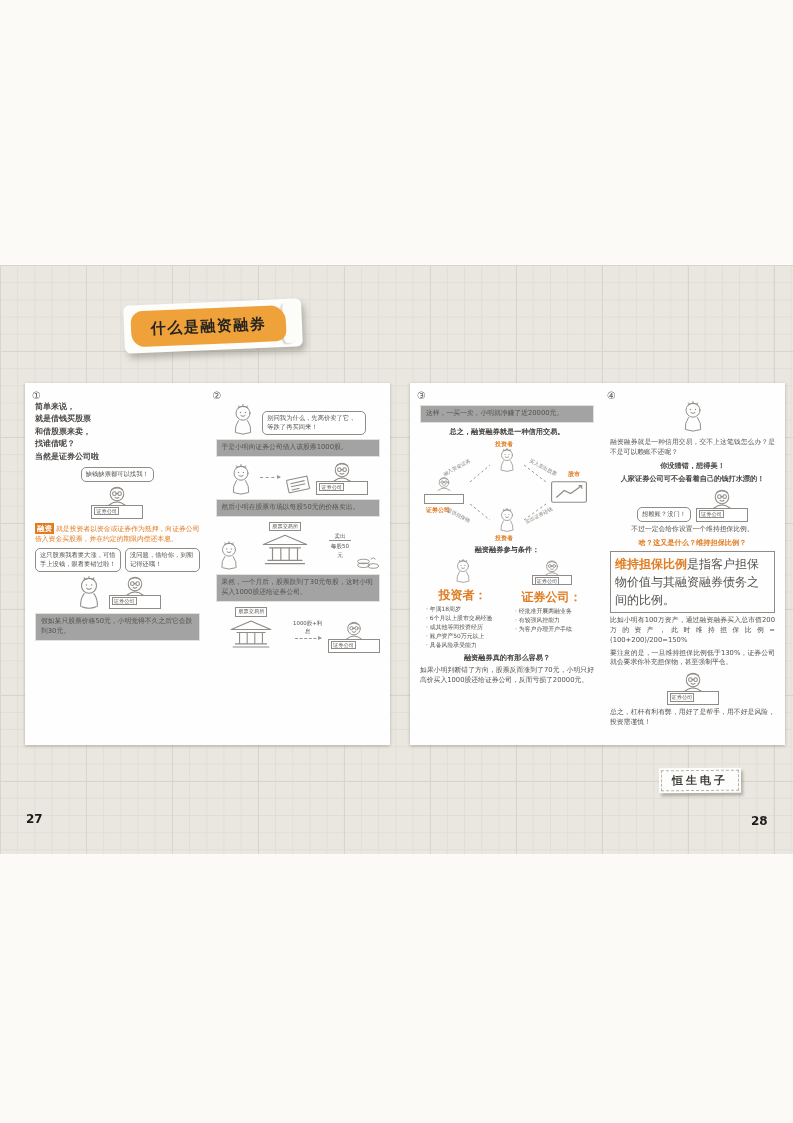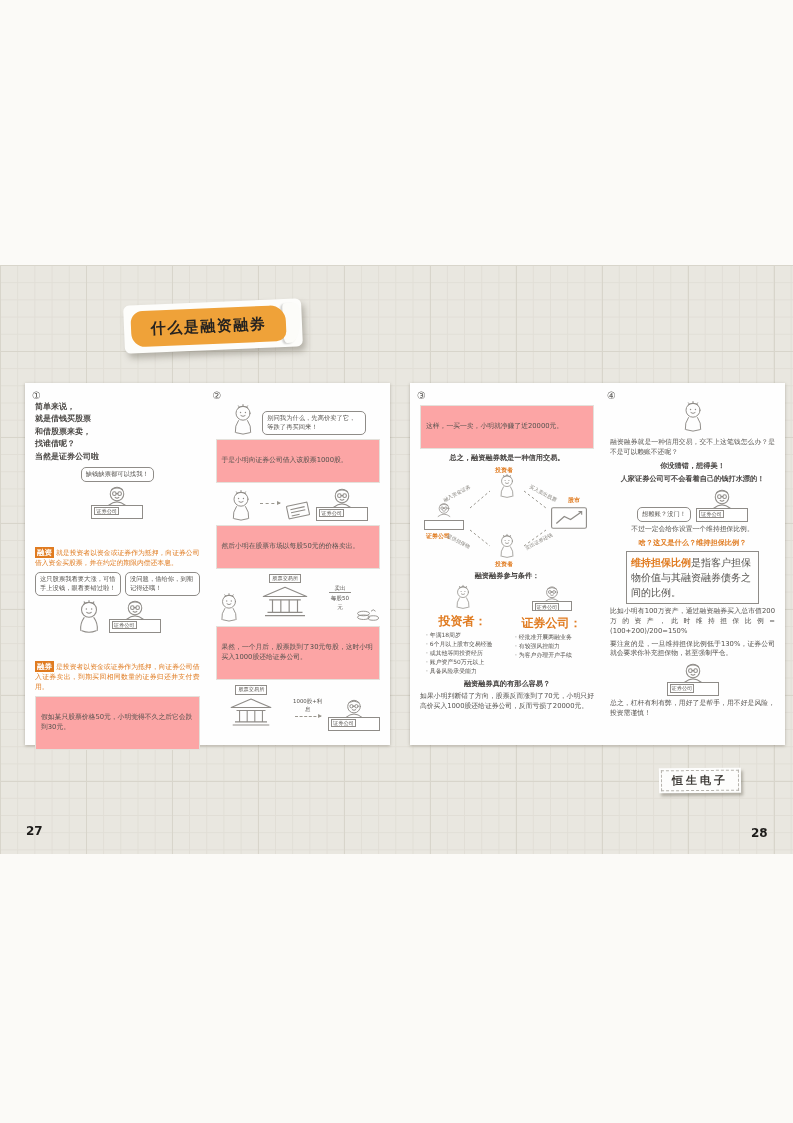--- a/index.html
+++ b/index.html
@@ -39,26 +39,26 @@
 
   .center { text-align:center; }
   .intro { font-size:8px; font-weight:bold; color:#4b4845;
            line-height:1.55; margin-bottom:4px; }
 
   .bubble { display:inline-block; border:1px solid #8f8c88; border-radius:5px;
     background:#fff; padding:2px 4px; font-size:6.3px; line-height:1.4;
     color:#55524e; text-align:left; max-width:86px; }
   .bubble.wide { max-width:104px; }
 
-  .graybox { background:#fca5a5; border:1px solid #e4e1db; padding:16px 5px;
+  .graybox { background:#a3a3a3; border:1px solid #e4e1db; padding:3px 5px;
     font-size:6.8px; color:#55524e; margin:4px 0; }
 
   .def { font-size:6.8px; color:#e07b20; line-height:1.5; margin:4px 0; text-align:justify; }
   .term { display:inline-block; background:#e07b20; color:#fff; font-weight:bold;
-    font-size:7.5px; padding:0 2px; margin-right:2px;margin-top:24px; }
+    font-size:7.5px; padding:0 2px; margin-right:2px; }
 
   .bold-c   { text-align:center; font-weight:bold; color:#454240; font-size:7.2px; margin:3px 0; }
   .orange-c { text-align:center; font-weight:bold; color:#e07b20; font-size:7.2px; margin:3px 0; }
   .para { font-size:6.8px; color:#55524e; text-align:justify; margin:3px 0; }
 
   .scene { display:flex; justify-content:center; align-items:flex-end; gap:5px; margin:3px 0; }
   .scene svg { flex:0 0 auto; }
   .desk { display:inline-block; text-align:center; }
   .desk svg { display:block; margin:0 auto -1px; }
   .desk-front { width:52px; height:14px; border:1px solid #8f8c88; background:#fff; position:relative; }
@@ -88,31 +88,31 @@
   .diag-node { position:absolute; text-align:center; }
   .mini-desk { width:40px; height:10px; border:1px solid #8f8c88; background:#fff; margin:0 auto; }
 
   .cond-cols { display:flex; gap:4px; margin:1px 0 2px; }
   .cond-col { flex:1; text-align:center; }
   .cond-label { color:#e07b20; font-weight:bold; font-size:12px; margin:1px 0; }
   .cond-col ul { list-style:none; font-size:5.9px; line-height:1.5;
     color:#55524e; text-align:left; padding-left:6px; }
   .cond-col li::before { content:"· "; }
 
-  .kv-box { border:1px solid #8f8c88; padding:3px 4px; font-size:10px;
-    line-height:1.5; margin:3px 16px; color:#55524e; }
+  .kv-box { border:1px solid #8f8c88; padding:3px 4px; font-size:12px;
+    line-height:1.5; margin:3px 0; color:#55524e; }
   .kv-box .lead { color:#e07b20; font-weight:bold; }
 
   
   .badge { position:absolute; left:659px; top:768px; width:82px; height:25px;
     background:#fdfdfc; box-shadow:2px 3px 3px rgba(95,90,75,.4); transform:rotate(-.5deg); }
   .badge-inner { position:absolute; inset:2px; border:1px dashed #b5b2ac;
     display:flex; align-items:center; justify-content:center;
     font-size:11px; font-weight:bold; letter-spacing:3px; color:#3f3c38; }
-  .pageno { position:absolute; font-size:12px; font-weight:bold; color:#1d1c1a;margin-top:12px; }
+  .pageno { position:absolute; font-size:12px; font-weight:bold; color:#1d1c1a; }
   .pageno-left  { left:26px;  top:812px; }
   .pageno-right { left:751px; top:814px; }
 
   svg.fig { overflow:visible; }
 </style>
 </head>
 <body>
 
 <svg width="0" height="0" style="position:absolute" aria-hidden="true">
   <defs>
@@ -203,21 +203,20 @@
         </svg>
       <div class="desk">
         <svg class="fig" viewBox="0 0 40 28" width="30" height="21">
             <use href="#g-clerk"></use>
           </svg>
         <div class="desk-front">
           <span class="desk-sign">证券公司</span>
         </div>
       </div>
     </div>
-    <p class="def"><span class="term">融券</span><span>是投资者以资金或证券作为抵押，向证券公司借入证券卖出，到期买回相同数量的证券归还并支付费用。</span></p>
     <div class="graybox">假如某只股票价格50元，小明觉得不久之后它会跌到30元。</div>
   </div>
 
   <div class="panel">
     <span class="pnum">②</span>
     <div class="scene">
       <svg class="fig" viewBox="0 0 40 44" width="28" height="31">
           <use href="#g-person"></use>
         </svg>
       <span class="bubble wide">别问我为什么，先高价卖了它，等跌了再买回来！</span>

